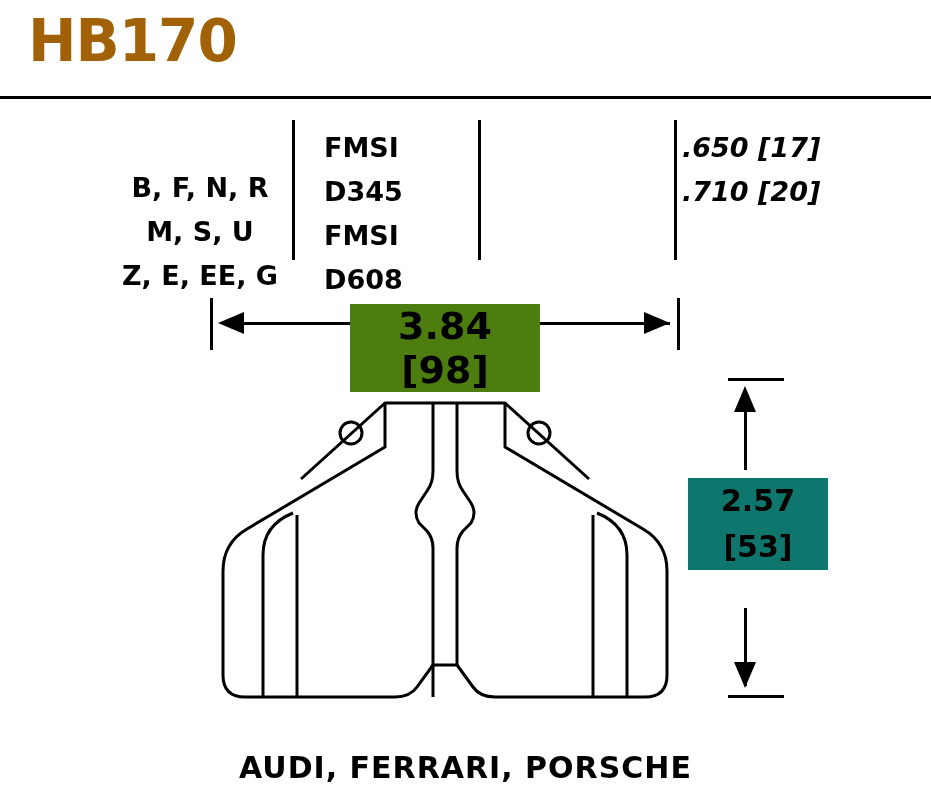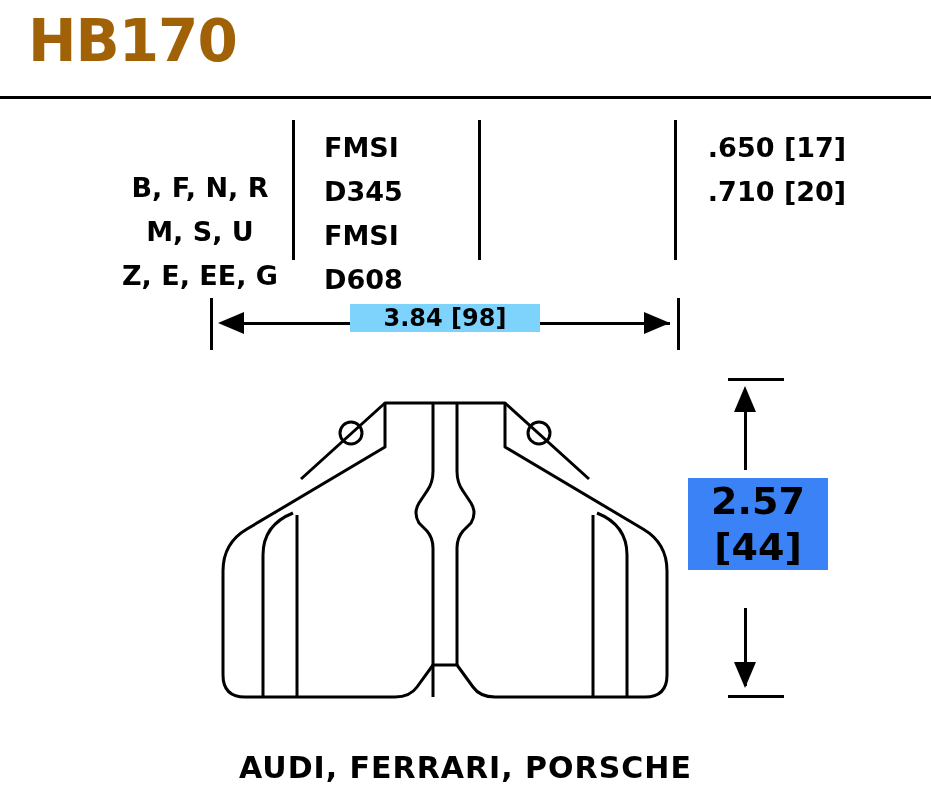--- a/index.html
+++ b/index.html
@@ -78,21 +78,22 @@
   #col-fmsi {
     left: 204px;
     top: 6px;
     width: 160px;
     text-align: left;
   }
   #col-thick {
     left: 562px;
     top: 6px;
     width: 190px;
-    text-align: center;
+    text-align: left;
+    font-style: italic;
   }
 
   
   #dim-width {
     position: absolute;
     left: 210px;
     top: 298px;
     width: 470px;
     height: 56px;
   }
@@ -129,23 +130,23 @@
     left: 434px;
     border-left: 26px solid #000;
   }
   #dim-width .label {
     position: absolute;
     left: 140px;
     top: 6px;
     width: 190px;
     text-align: center;
     font-family: "DejaVu Sans", sans-serif;
-    font-size: 24px;
-    font-weight: bold;
-    background: #7dd3fc;
+    font-size: 38px;
+    font-weight: bold;
+    background: #4d7c0f;
   }
 
   
   #dim-height {
     position: absolute;
     left: 700px;
     top: 378px;
     width: 110px;
     height: 320px;
   }
@@ -182,24 +183,24 @@
     top: 284px;
     border-top: 26px solid #000;
   }
   #dim-height .label {
     position: absolute;
     left: -12px;
     top: 100px;
     width: 140px;
     text-align: center;
     font-family: "DejaVu Sans", sans-serif;
-    font-size: 38px;
+    font-size: 30px;
     font-weight: bold;
     line-height: 46px;
-    background: #3b82f6;
+    background: #0f766e;
   }
 
   
   #pad-drawing {
     position: absolute;
     left: 205px;
     top: 375px;
     width: 480px;
     height: 325px;
   }
@@ -260,21 +261,21 @@
 
   <div id="dim-height">
     <div class="tick tick-t"></div>
     <div class="tick tick-b"></div>
     <div class="line line-t"></div>
     <div class="line line-b"></div>
     <div class="arrow arrow-t"></div>
     <div class="arrow arrow-b"></div>
     <div class="label">
       <div>2.57</div>
-      <div>[44]</div>
+      <div>[53]</div>
     </div>
   </div>
 
   <div id="pad-drawing">
     <svg width="480" height="325" viewBox="0 0 480 325" xmlns="http://www.w3.org/2000/svg">
 
       <path d="M 18 196
                L 18 300
                Q 18 322 40 322
                L 190 322

